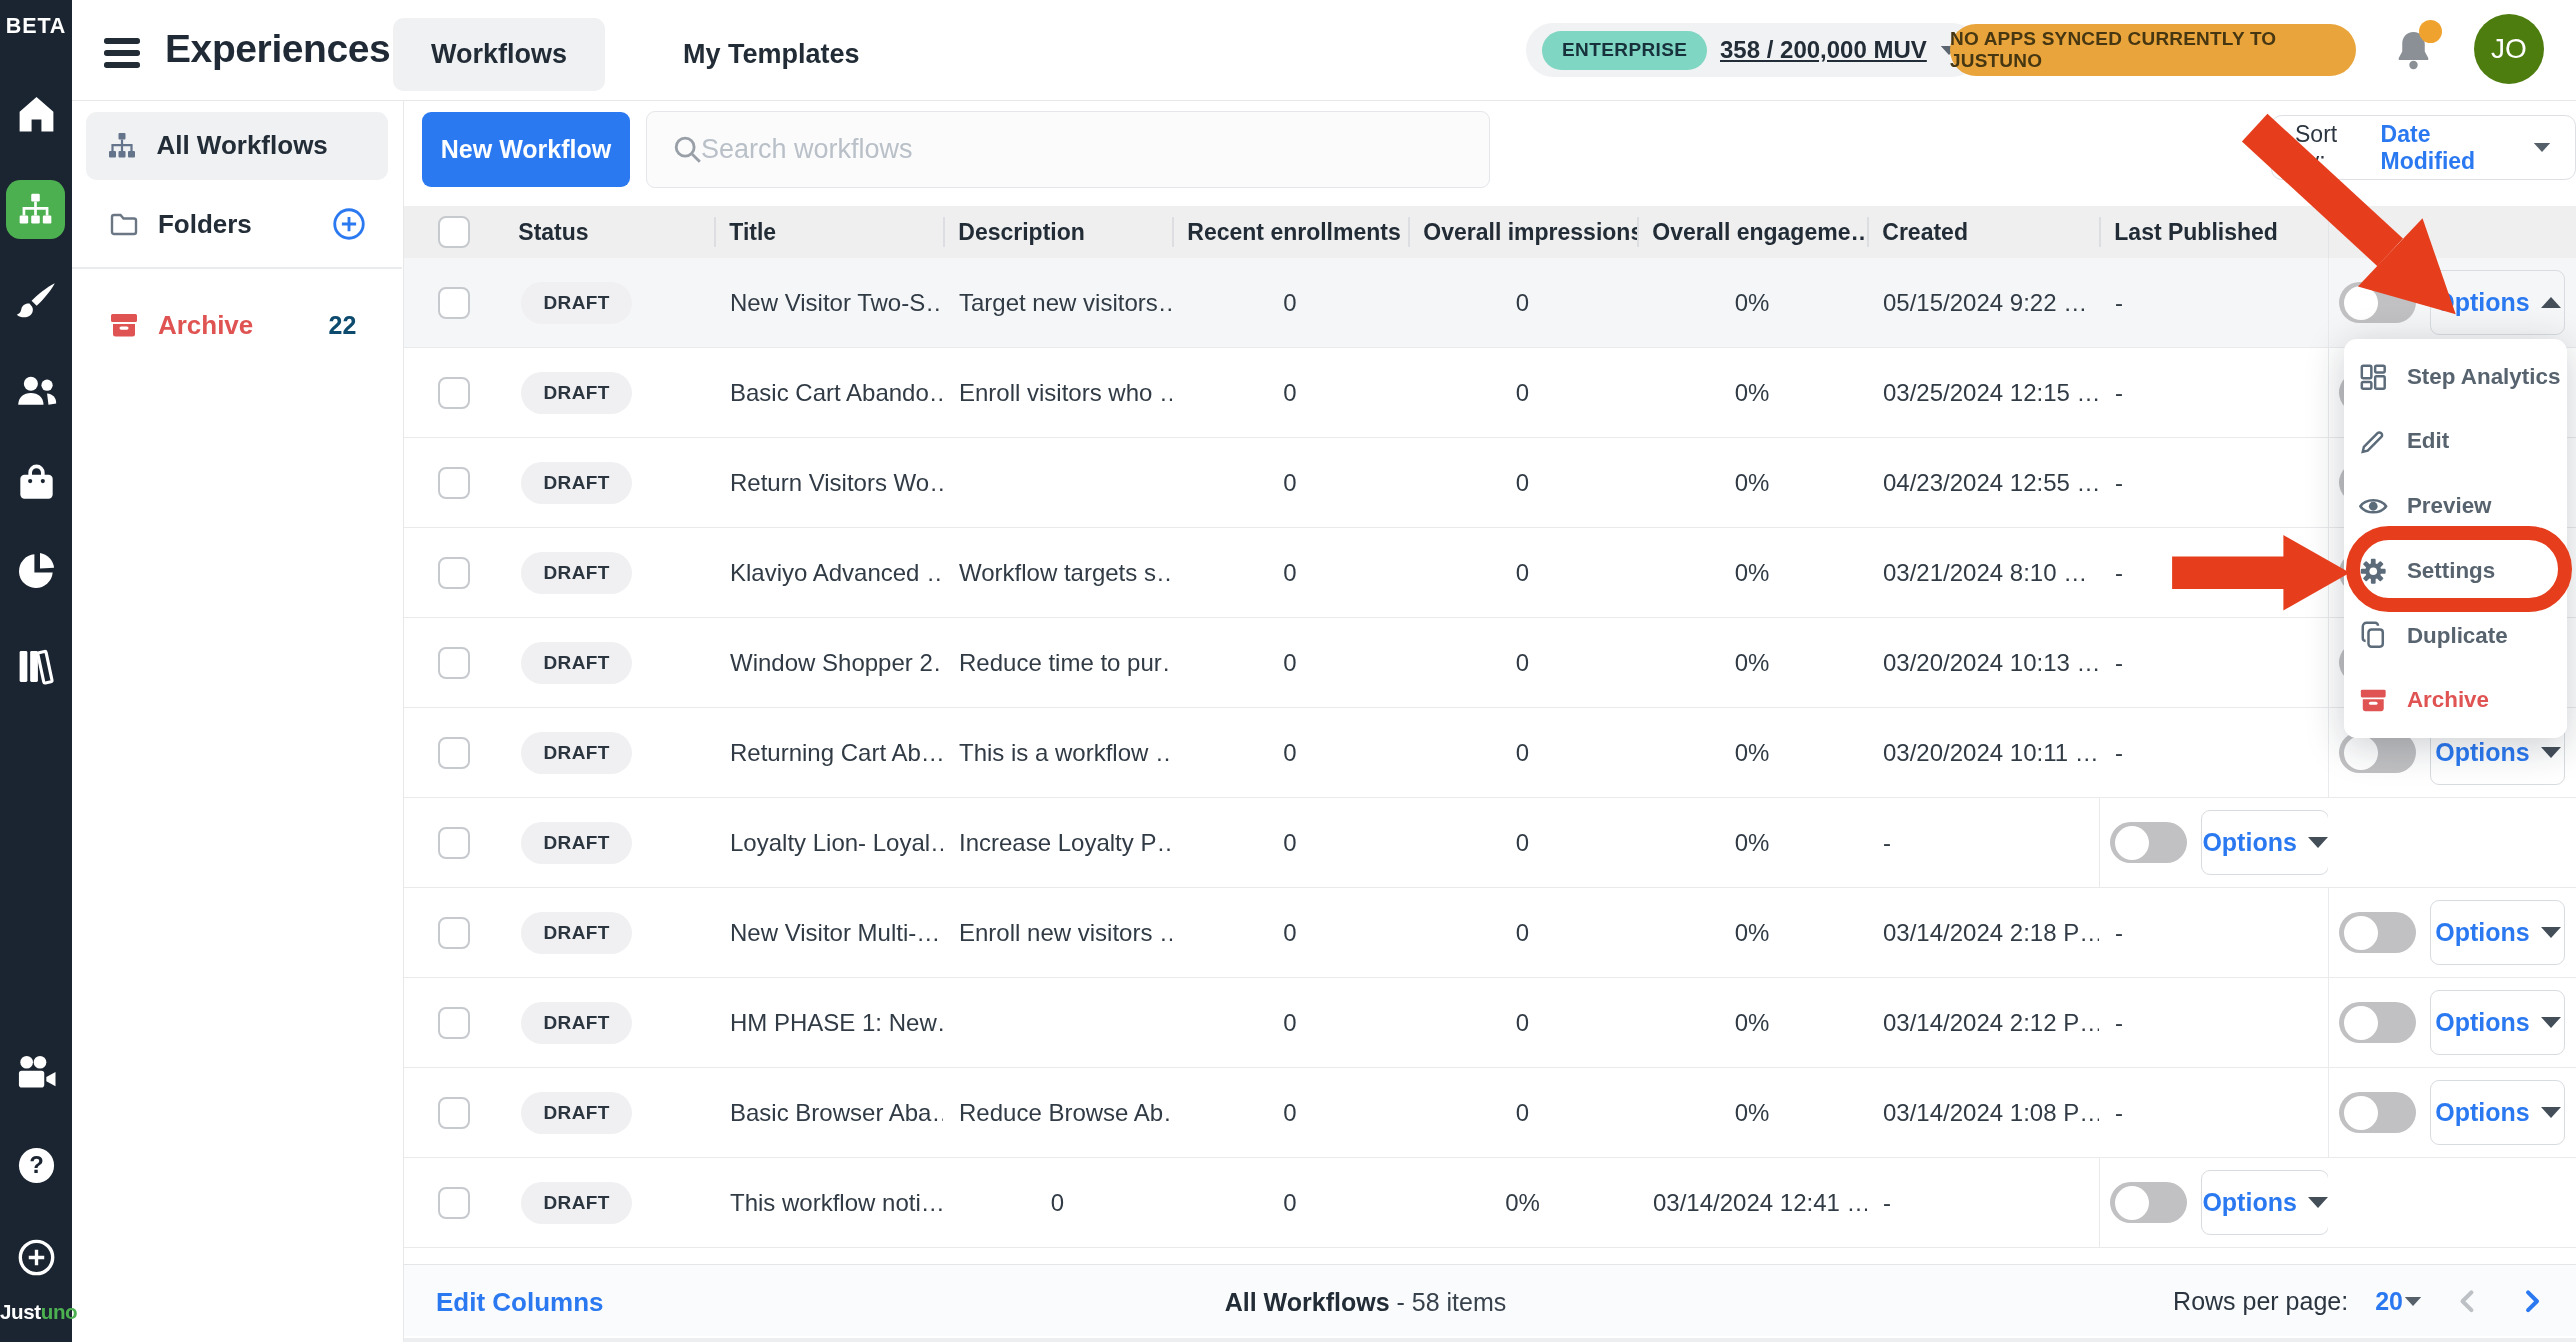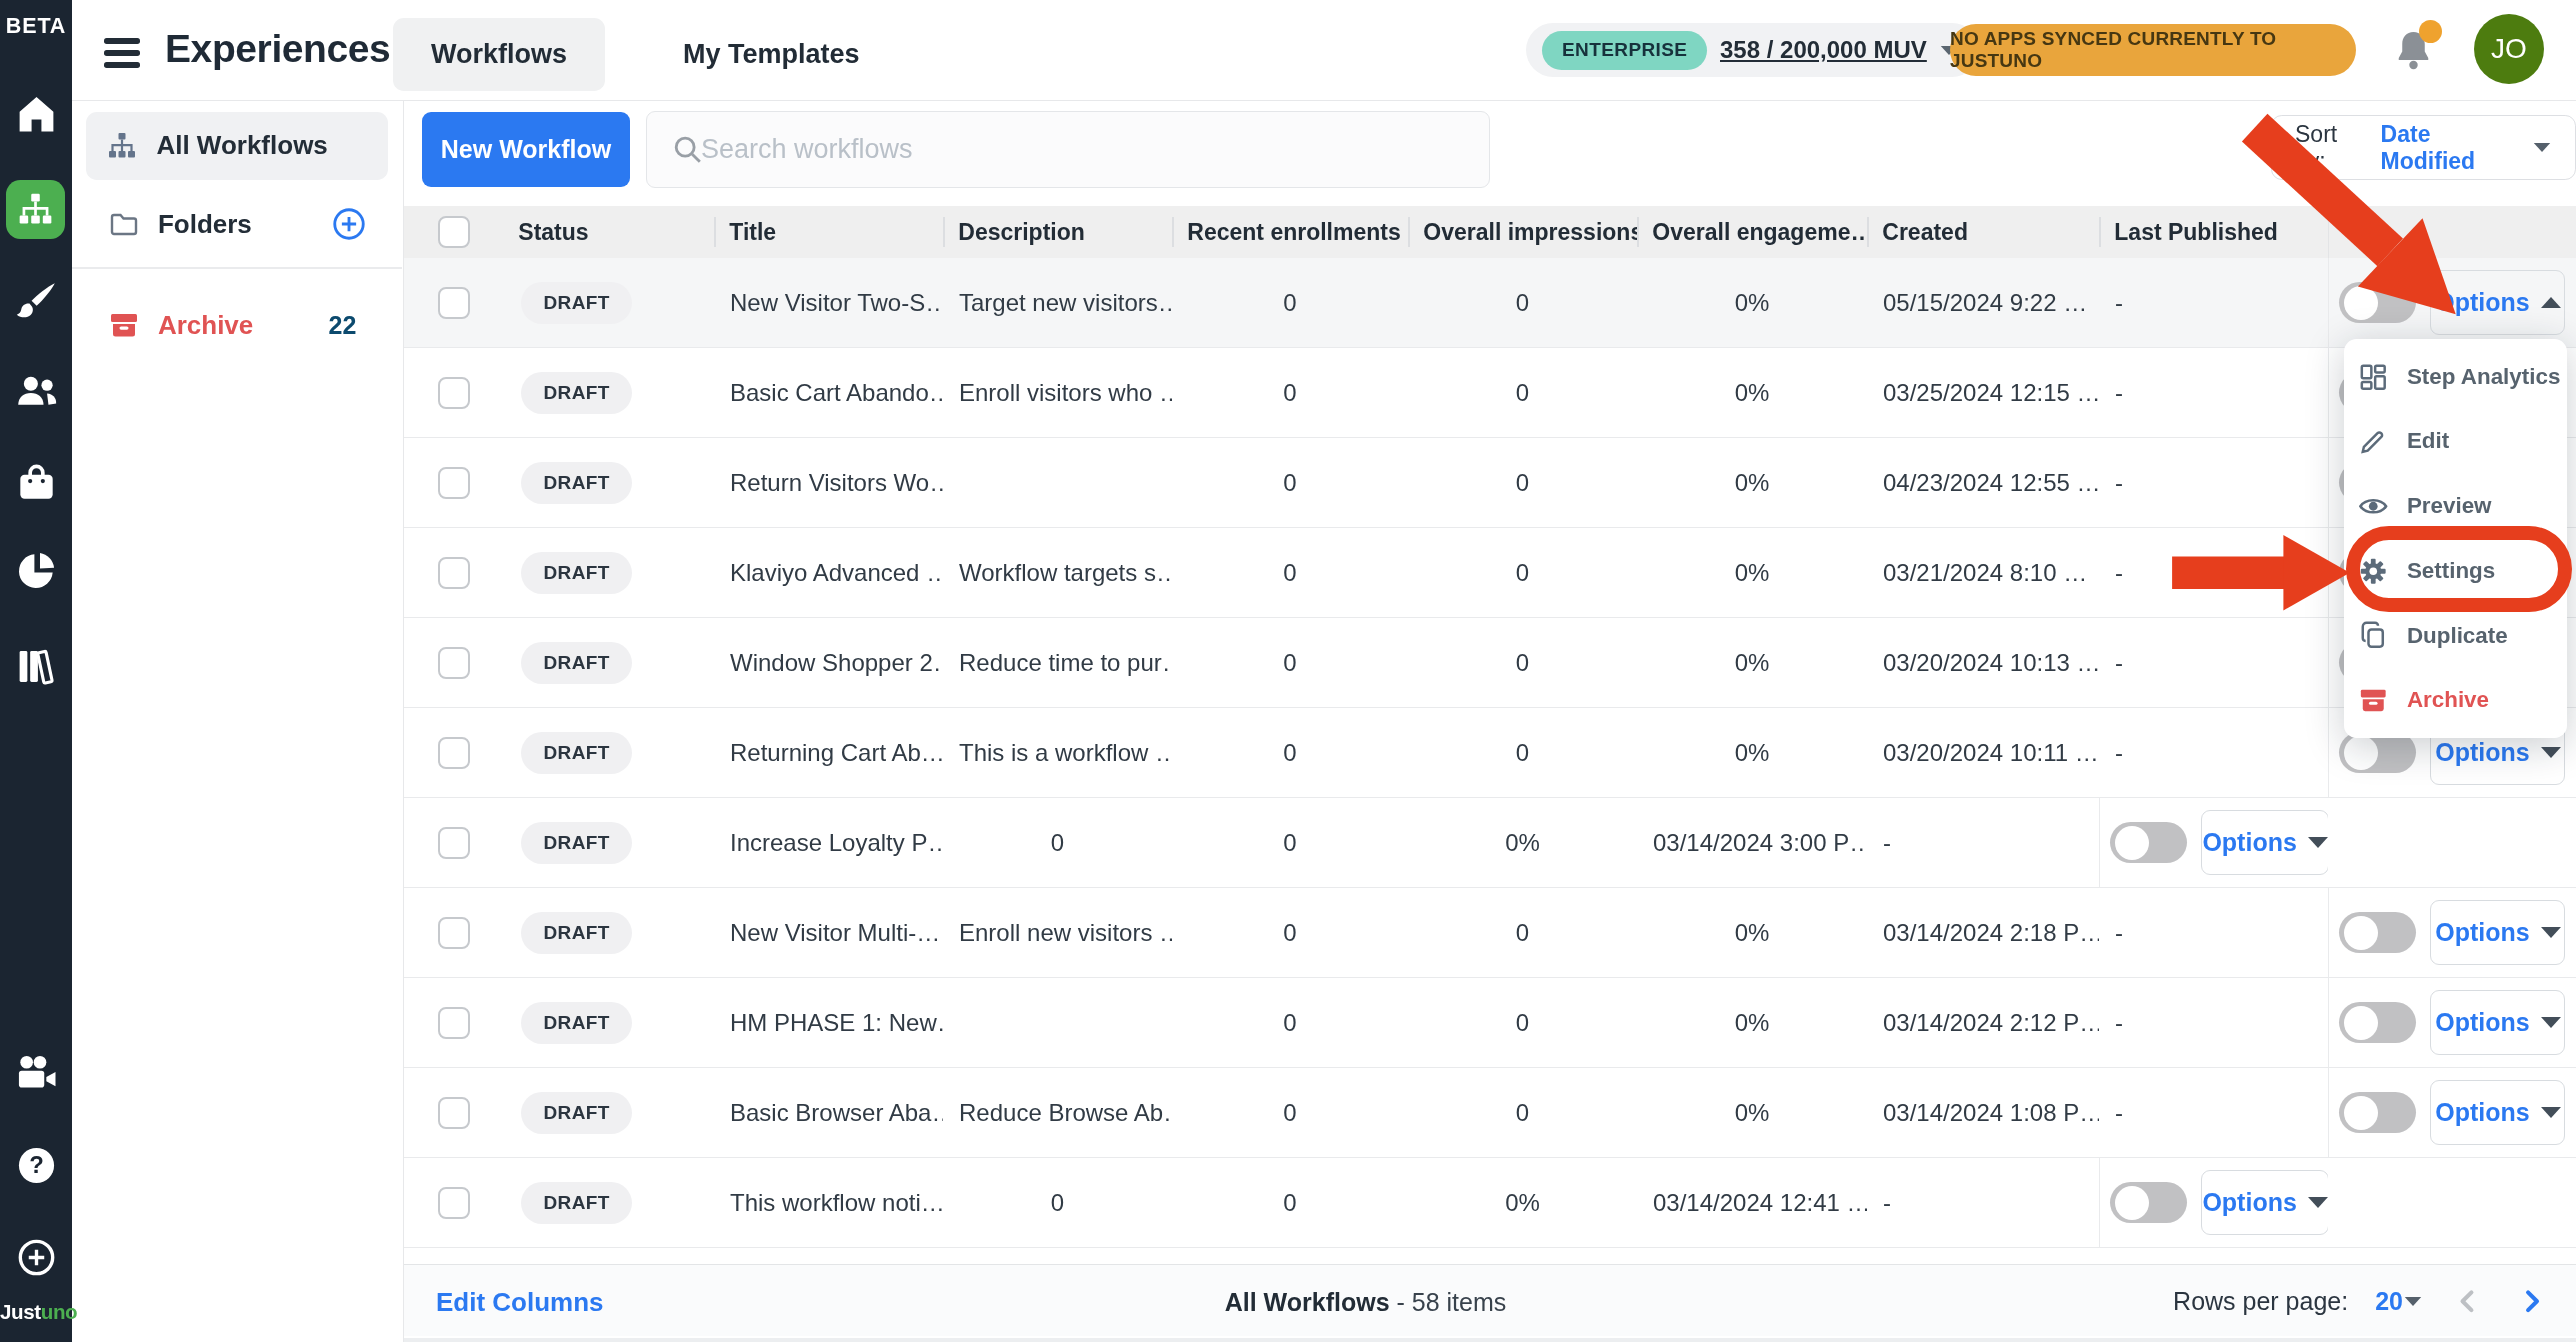--- a/index.html
+++ b/index.html
@@ -419,25 +419,25 @@
             </button>
           </div>
         </div>
         <div class="trow tgrid">
           <div class="td c-check">
             <span class="checkbox"></span>
           </div>
           <div class="td c-status">
             <span class="draft-badge">DRAFT</span>
           </div>
+          <div class="td c-title">Loyalty Lion- Loyal…</div>
           <div class="td c-desc">Increase Loyalty P…</div>
           <div class="td c-enroll">0</div>
           <div class="td c-impr">0</div>
           <div class="td c-engage">0%</div>
-          <div class="td c-created">03/14/2024 3:00 P…</div>
           <div class="td c-lastpub">-</div>
           <div class="td c-actions">
             <span class="toggle">
               <span class="knob"></span>
             </span>
             <button class="opt-btn">
               <span>Options</span>
               <span class="caret-down"></span>
             </button>
           </div>

